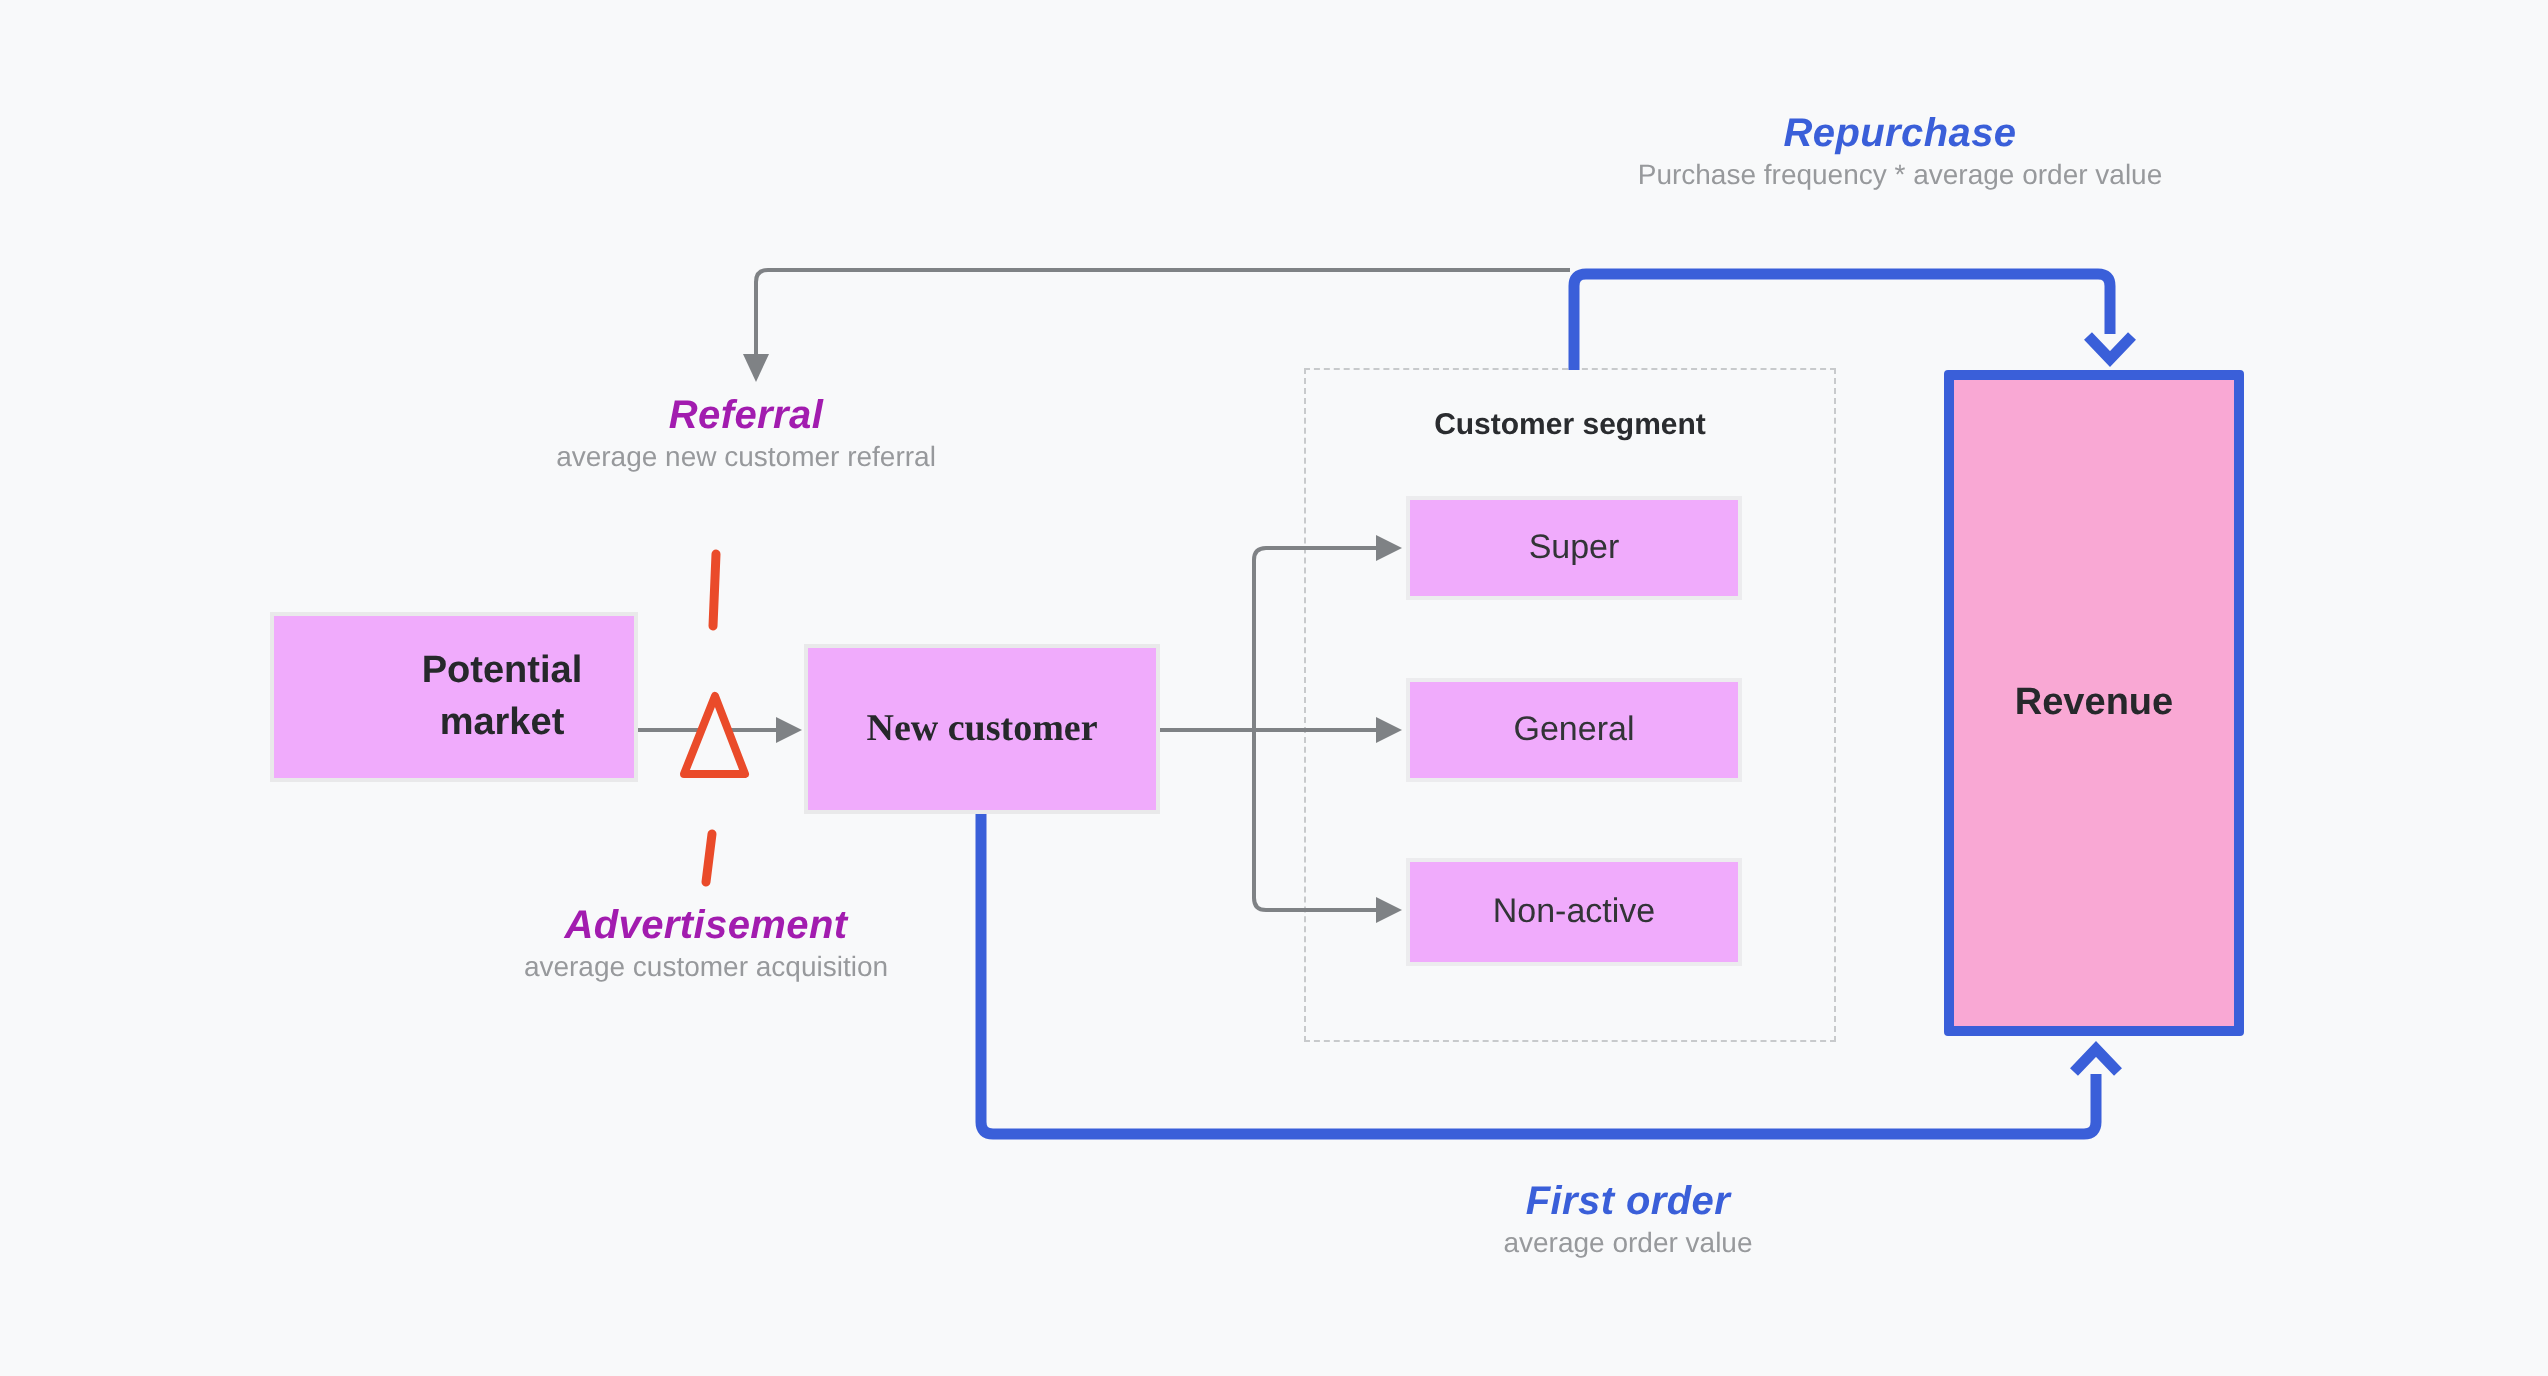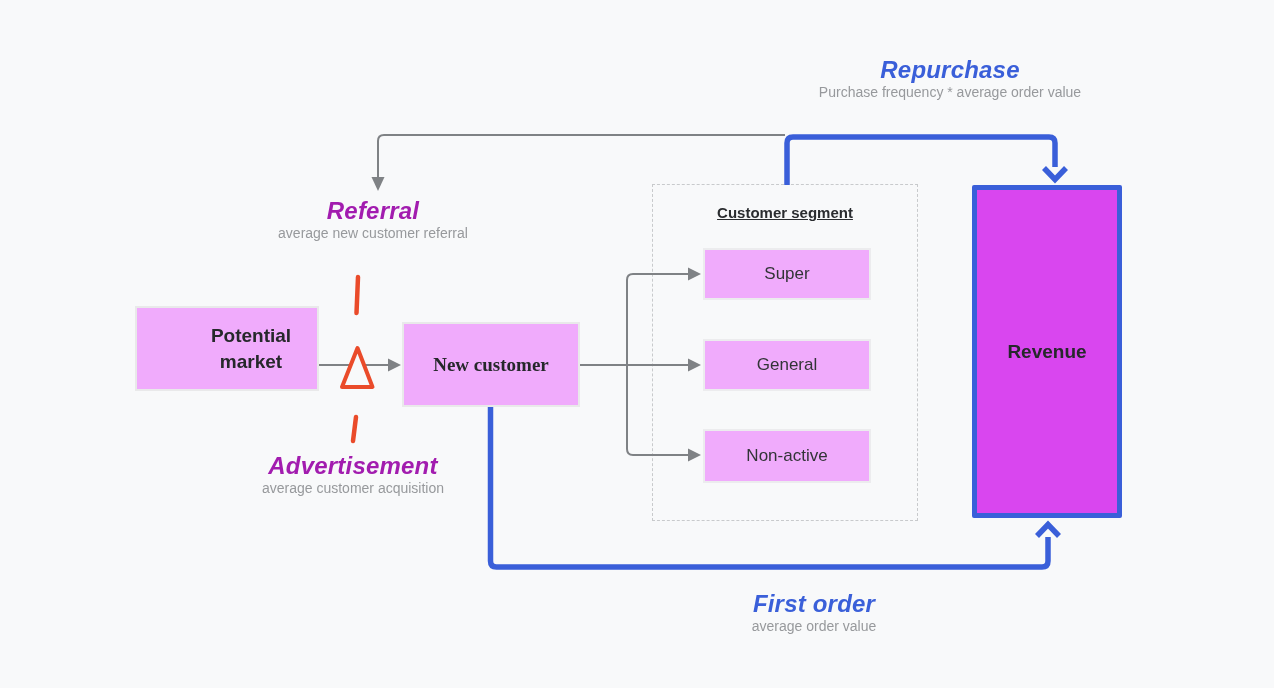--- a/index.html
+++ b/index.html
@@ -47,21 +47,21 @@
     font-weight: 400;
     font-size: 17px;
     color: #323437;
     border-color: #ececee;
   }
   .node-super     { top: 248px; }
   .node-general   { top: 339px; }
   .node-nonactive { top: 429px; height: 54px; }
   .node-revenue {
     left: 972px; top: 185px; width: 150px; height: 333px;
-    background: #d946ef;
+    background: #f9a8d4;
     border: 5px solid #3a5fd9;
     border-radius: 2px;
     font-weight: 700;
     font-size: 19px;
     z-index: 2;
   }
   .segment-group {
     position: absolute;
     left: 652px; top: 184px;
     width: 266px; height: 337px;
@@ -71,31 +71,30 @@
   }
   .segment-group-title {
     position: absolute;
     left: 0; right: 0;
     top: 20px;
     text-align: center;
     font-weight: 700;
     font-size: 15px;
     color: #2a2c2f;
     z-index: 2;
-    text-decoration: underline;
   }
   .annotation {
     position: absolute;
     text-align: center;
     z-index: 3;
   }
   .annotation .title {
     font-weight: 700;
     font-style: italic;
-    font-size: 24px;
+    font-size: 20px;
     letter-spacing: 0.2px;
   }
   .annotation .subtitle {
     font-size: 14px;
     color: #97999c;
   }
   .annotation.blue .title { color: #3a5fd9; }
   .annotation.red  .title { color: #a21caf; }
   .ann-repurchase    { left: 800px; top: 56px;  width: 300px; }
   .ann-referral      { left: 263px; top: 197px; width: 220px; }

